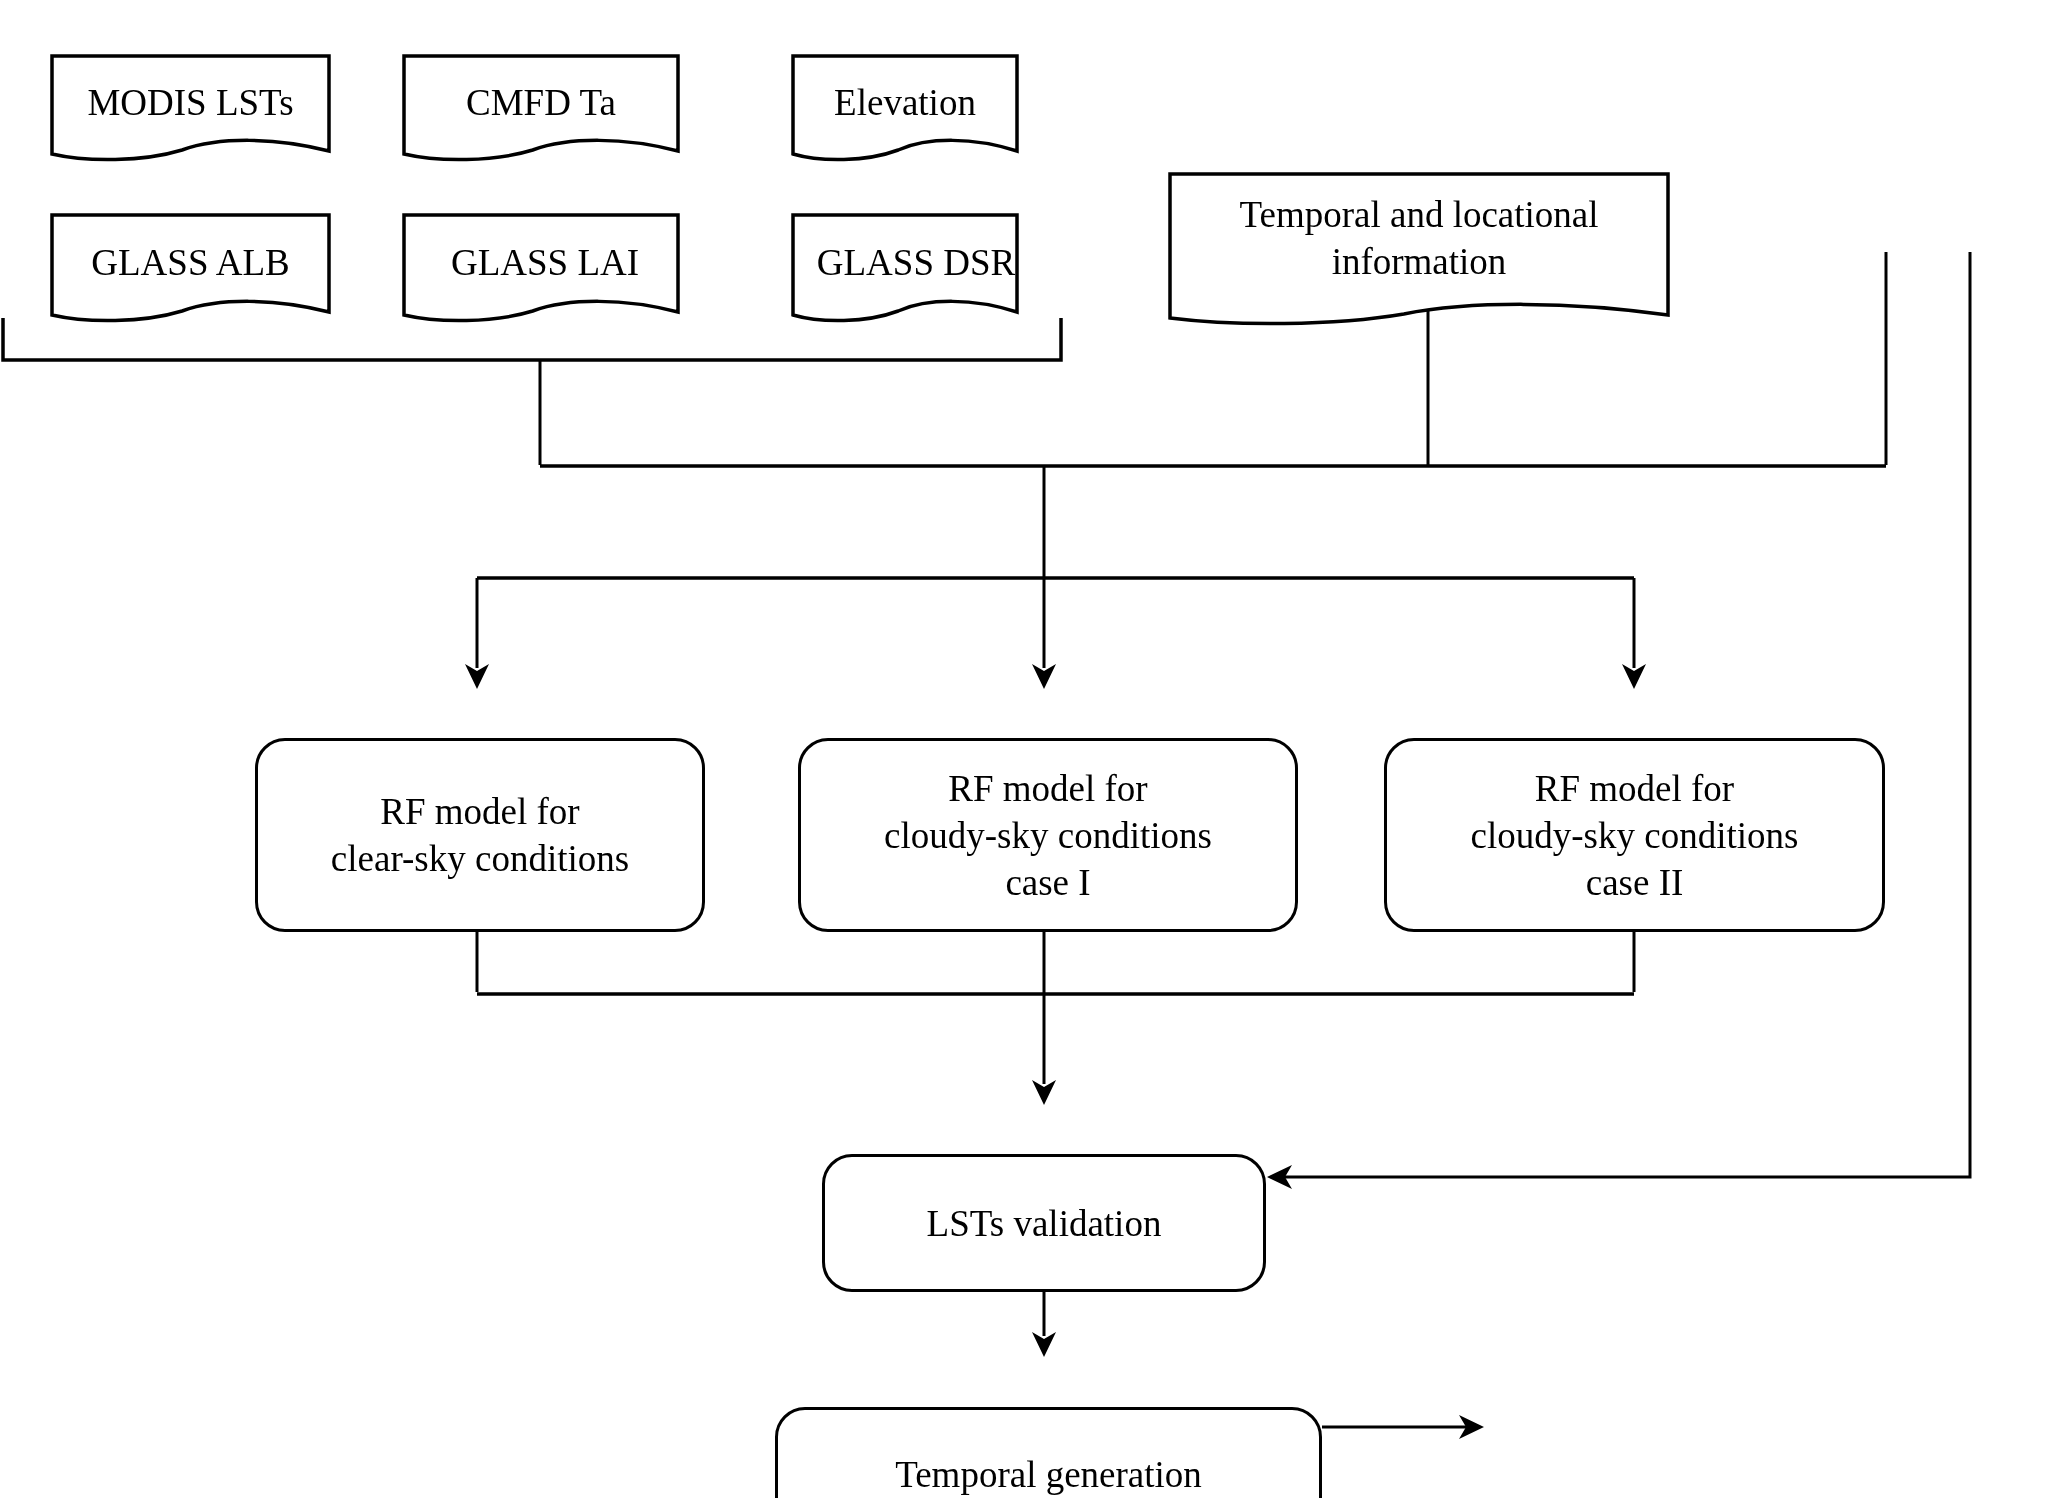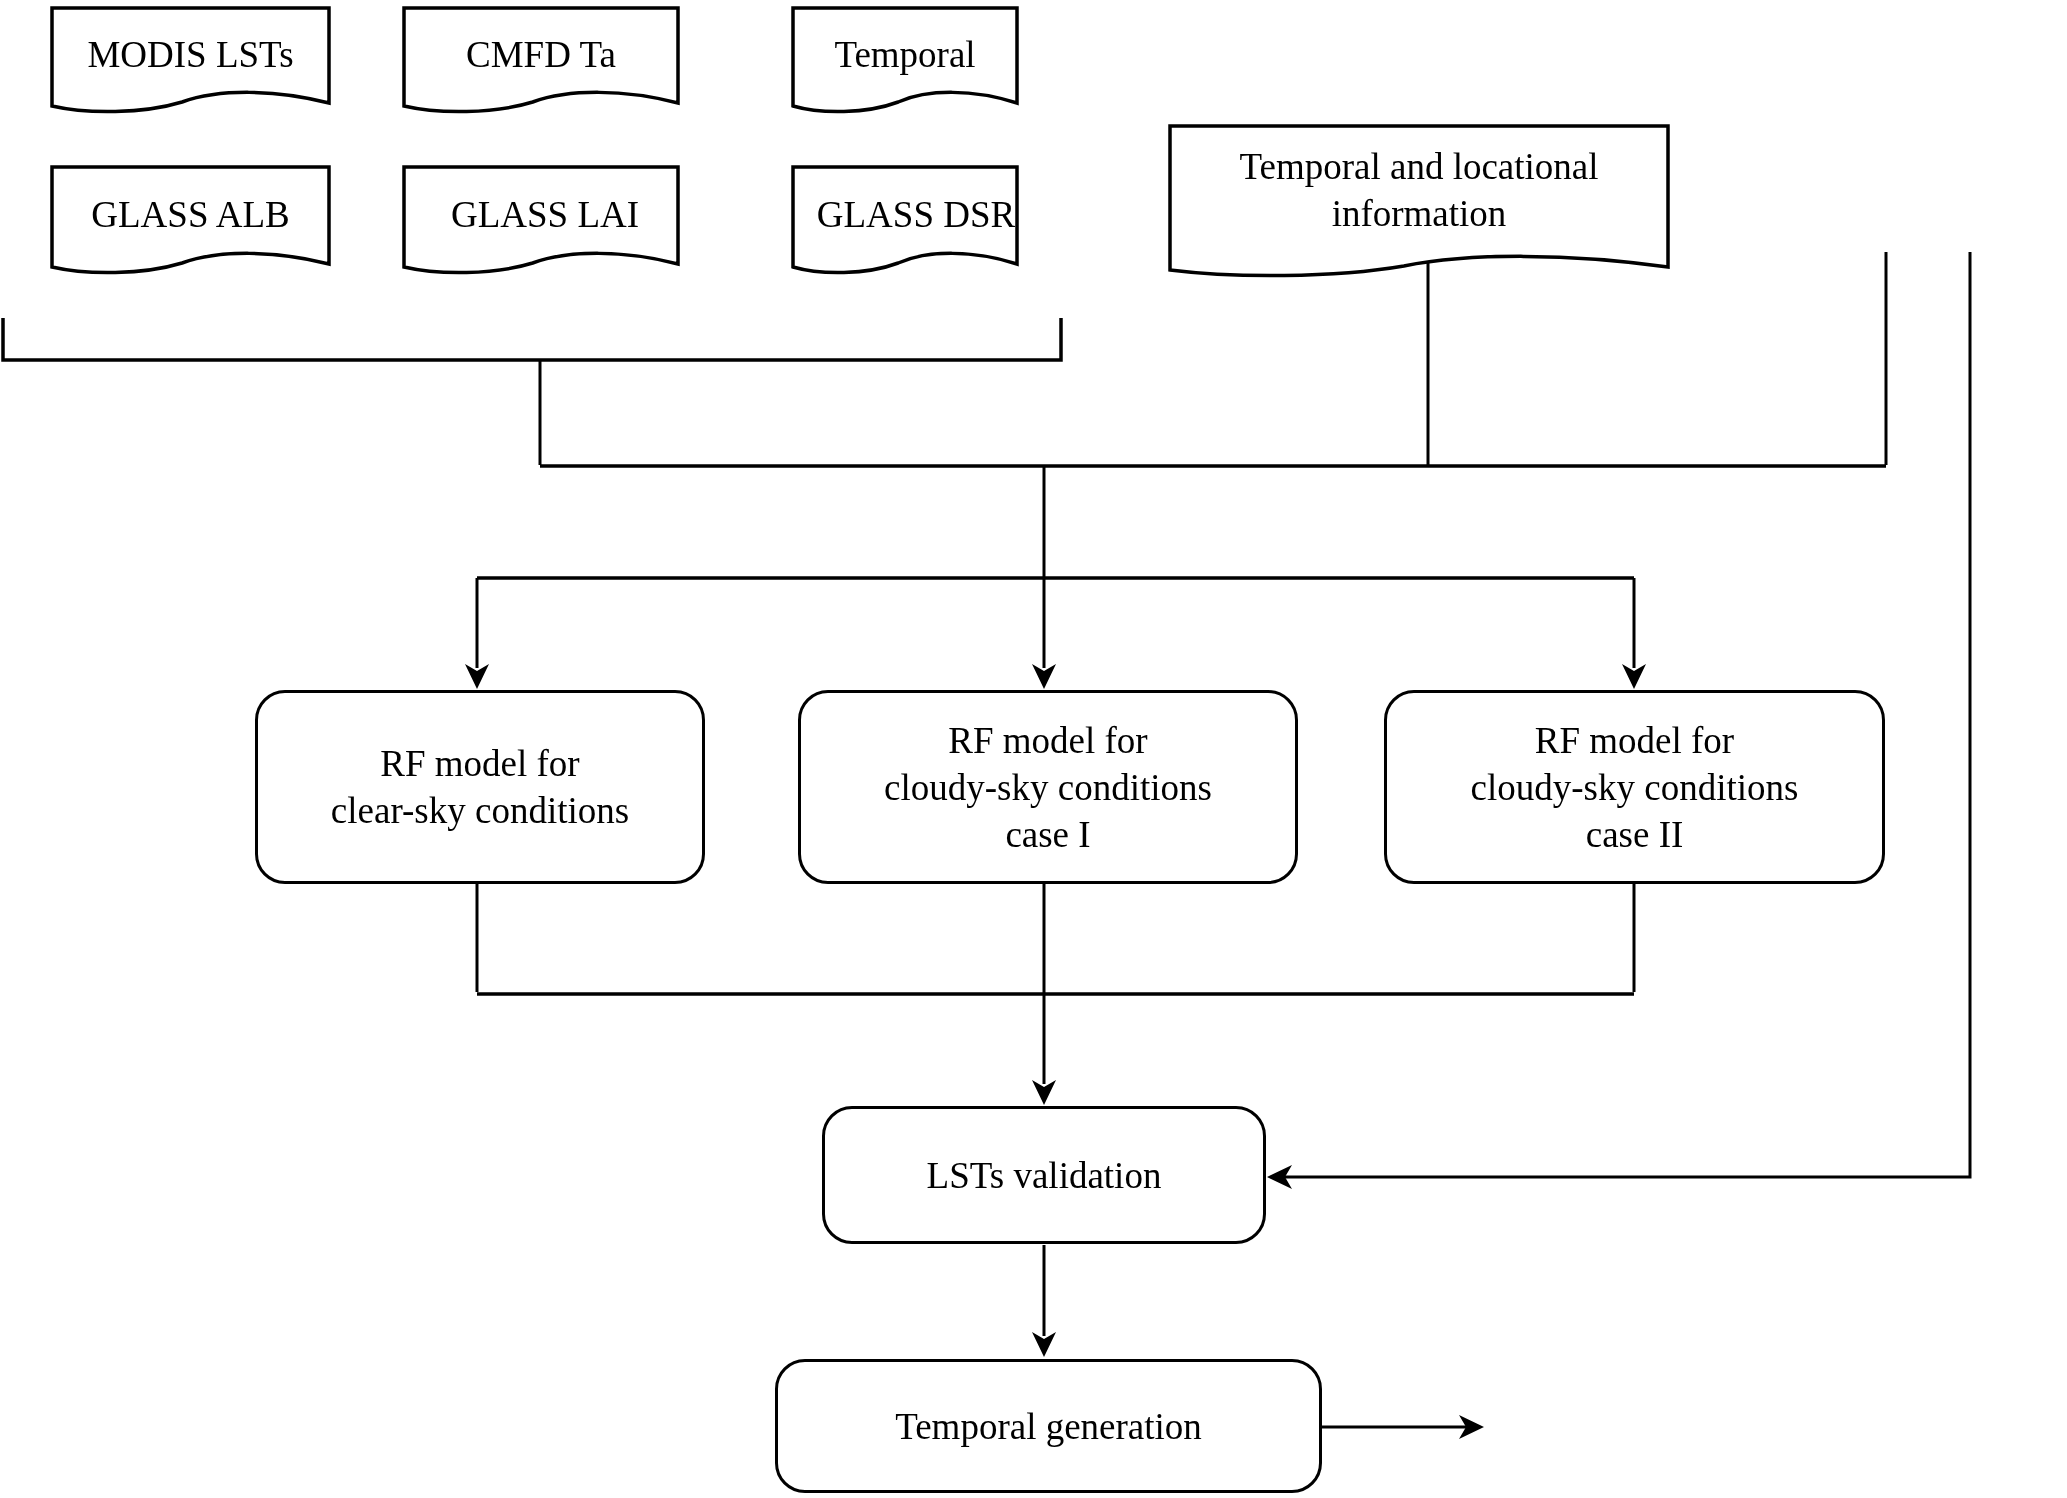--- a/index.html
+++ b/index.html
@@ -26,20 +26,21 @@
   #connectors polygon.ah { fill: #000000; stroke: none; }
   .node {
     position: absolute;
     display: flex;
     align-items: center;
     justify-content: center;
     text-align: center;
     font-size: 37px;
     line-height: 47px;
     white-space: pre-line;
+    margin-top: 48px;
   }
   .doc {  }
   .doc .doc-bg {
     position: absolute;
     left: 0; top: 0;
   }
   .doc .doc-bg path {
     fill: #ffffff;
     stroke: #000000;
     stroke-width: 3.5;
@@ -108,21 +109,21 @@
 
   <div class="node doc" style="left:402px;top:6px;width:278px;height:110px"><svg class="doc-bg" width="278" height="110">
         <path d="M2,2 L276,2 L276,97 C222.4,83 166.8,83 130.7,96 C91.7,108 36.1,108 2,100 Z"></path>
       </svg>
     <span class="lbl">CMFD Ta</span>
   </div>
 
   <div class="node doc" style="left:791px;top:6px;width:228px;height:110px"><svg class="doc-bg" width="228" height="110">
         <path d="M2,2 L226,2 L226,97 C182.4,83 136.8,83 107.2,96 C75.2,108 29.6,108 2,100 Z"></path>
       </svg>
-    <span class="lbl">Temporal</span>
+    <span class="lbl">Elevation</span>
   </div>
 
   <div class="node doc" style="left:50px;top:165px;width:281px;height:112px"><svg class="doc-bg" width="281" height="112">
         <path d="M2,2 L279,2 L279,99 C224.8,85 168.6,85 132.1,98 C92.7,110 36.5,110 2,102 Z"></path>
       </svg>
     <span class="lbl">GLASS ALB</span>
   </div>
 
   <div class="node doc" style="left:402px;top:165px;width:286px;height:112px"><svg class="doc-bg" width="278" height="112">
         <path d="M2,2 L276,2 L276,99 C222.4,85 166.8,85 130.7,98 C91.7,110 36.1,110 2,102 Z"></path>

